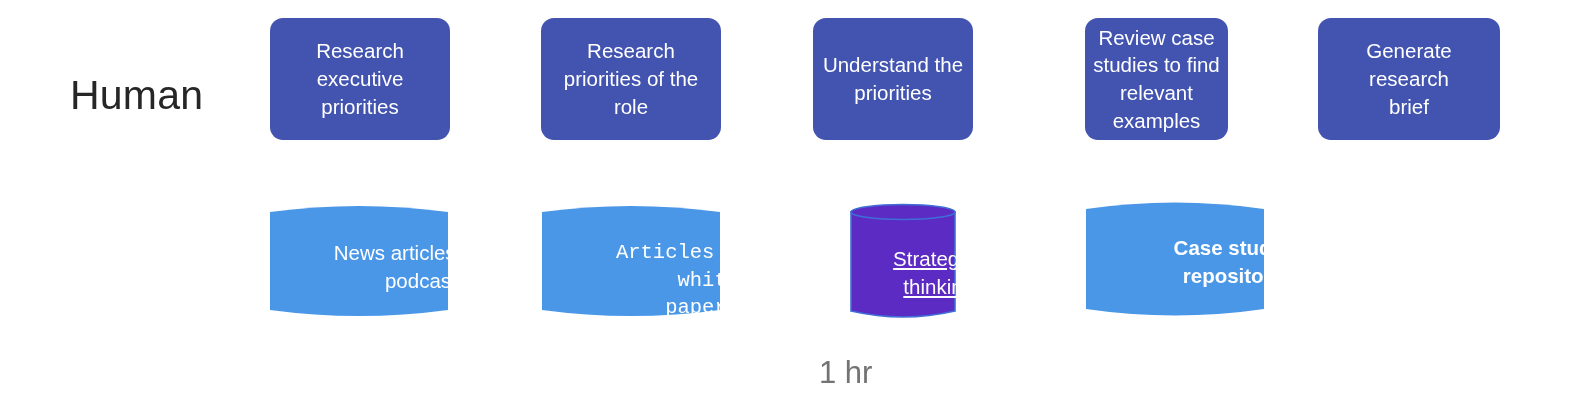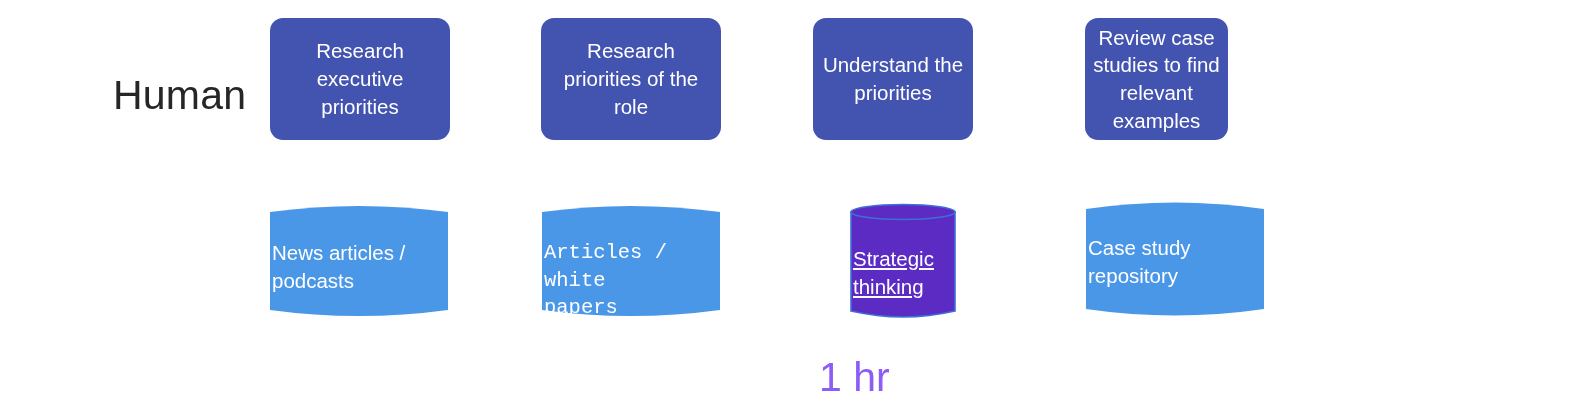--- a/index.html
+++ b/index.html
@@ -23,21 +23,20 @@
 
   
   .row-label {
     position: absolute;
     color: #262626;
     font-size: 41px;
     font-weight: 400;
     line-height: 1;
     white-space: nowrap;
     letter-spacing: 0.2px;
-    margin-left: 43px;
   }
 
   
   .task-card {
     position: absolute;
     border-radius: 13px;
     background: #4253b0;
     display: flex;
     align-items: center;
     justify-content: center;
@@ -58,35 +57,35 @@
     position: absolute;
   }
   .store svg {
     position: absolute;
     left: 0;
     top: 0;
     display: block;
   }
   .store .store-text {
     position: absolute;
-    left: 4px;
+    left: 17px;
     width: 100%;
     color: #ffffff;
     font-size: 20.5px;
     line-height: 1.35;
-    text-align: left;
+    text-align: right;
     white-space: pre-line;
     font-weight: 400;
   }
 
   
   .duration {
     position: absolute;
-    color: #8b5cf6;
-    font-size: 41px;
+    color: #737373;
+    font-size: 31px;
     font-weight: 400;
     line-height: 1;
     white-space: nowrap;
   }
 </style>
 </head>
 <body>
 
 <div id="canvas">
 
@@ -108,20 +107,24 @@
     <span class="card-text">Understand the
 priorities</span>
   </div>
 
   <div class="task-card" style="left:1085px; top:18px; width:143px; height:122px;">
     <span class="card-text">Review case
 studies to find
 relevant examples</span>
   </div>
 
+  <div class="task-card" style="left:1318px; top:18px; width:182px; height:122px;">
+    <span class="card-text">Generate research
+brief</span>
+  </div>
 
   <div class="store" style="left:268px; top:200px; width:182px; height:122px;">
     <svg width="182" height="122" viewBox="0 0 182 122">
       <path d="M2,12 Q91,0 180,12 L180,110 Q91,122 2,110 Z" fill="#4a97e8"></path>
     </svg>
     <span class="store-text" style="top:39px;">News articles /
 podcasts</span>
   </div>
 
   <div class="store" style="left:540px; top:200px; width:182px; height:122px;font-family:Liberation Mono, monospace;">
@@ -138,20 +141,20 @@
       <ellipse cx="54" cy="9" rx="52" ry="7.5" fill="#5b2bc4" stroke="#3f6fd6" stroke-width="1.6"></ellipse>
     </svg>
     <span class="store-text" style="top:42px;text-decoration:underline;">Strategic
 thinking</span>
   </div>
 
   <div class="store" style="left:1084px; top:196px; width:182px; height:126px;">
     <svg width="182" height="126" viewBox="0 0 182 126">
       <path d="M2,13 Q91,0 180,13 L180,113 Q91,126 2,113 Z" fill="#4a97e8"></path>
     </svg>
-    <span class="store-text" style="top:38px;">Case study
+    <span class="store-text" style="top:38px;font-weight:bold;">Case study
 repository</span>
   </div>
 
 
   <div class="duration" style="left:819px; top:357px;">1 hr</div>
 
 </div>
 
 </body></html>

